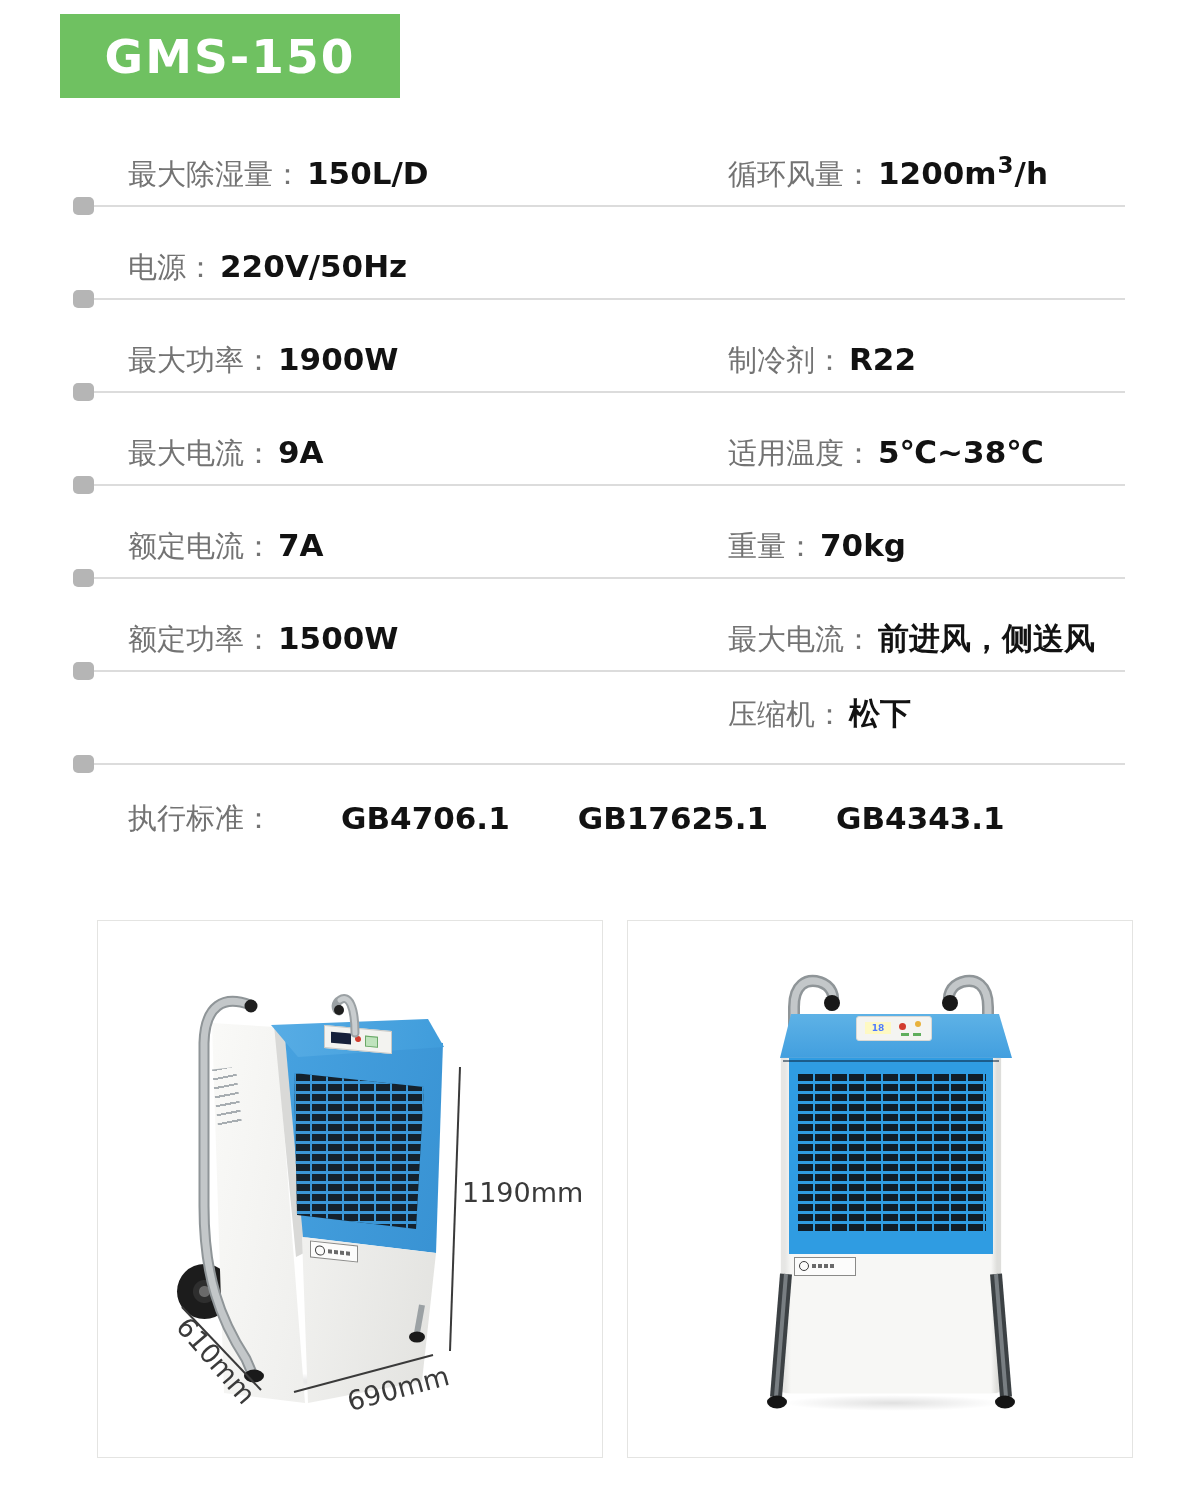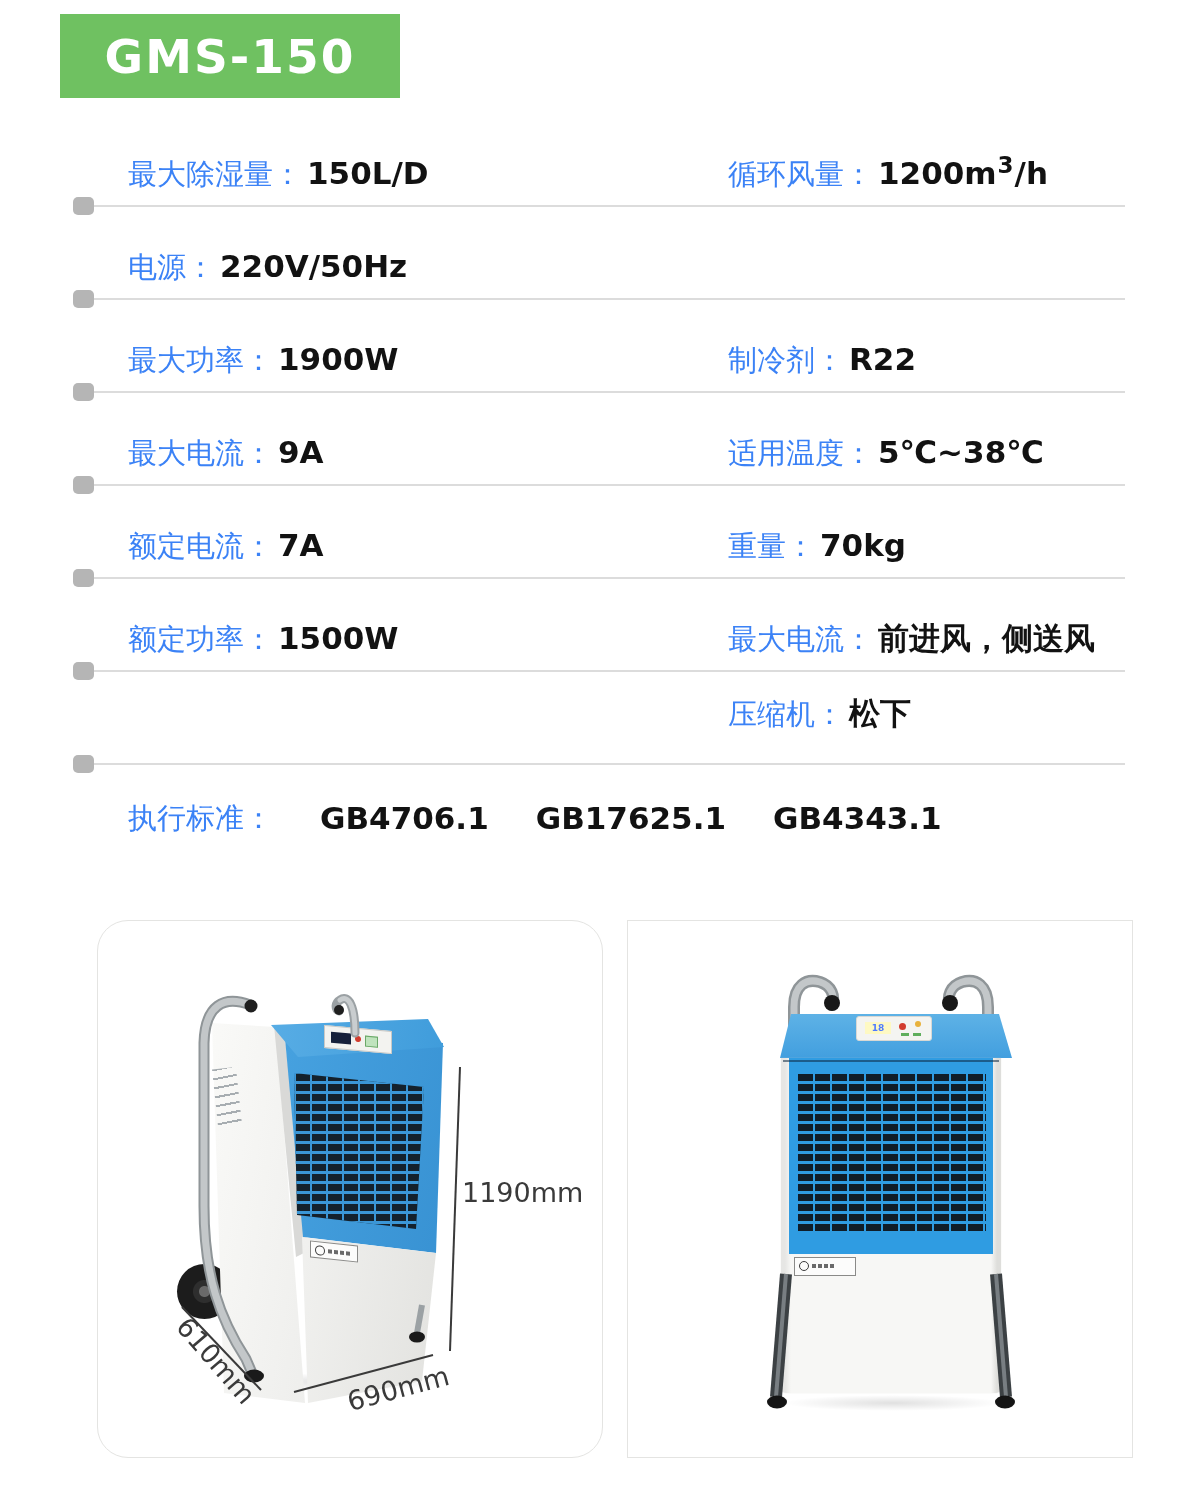--- a/index.html
+++ b/index.html
@@ -10,31 +10,31 @@
   .model-badge{position:absolute;left:60px;top:14px;width:340px;height:84px;background:#6fc161;
 romance    color:#fff;}
   .model-badge{display:flex;align-items:center;justify-content:center;color:#ffffff;
     font-size:47px;font-weight:700;letter-spacing:2px;}
 
   
   .spec-table{position:absolute;left:0;top:130px;width:1200px;height:745px;}
   .cell{position:absolute;white-space:nowrap;line-height:42px;height:42px;}
   .cell.l{left:128px;}
   .cell.r{left:728px;}
-  .lbl{font-size:29px;color:#3b82f6;font-weight:400;}
+  .lbl{font-size:29px;color:#737373;font-weight:400;}
   .val{font-size:31px;color:#121212;font-weight:700;margin-left:5px;}
   .val.sup{font-size:23px;position:relative;top:-11px;margin-left:1px;}
   .val.tail{margin-left:1px;}
   .divider{position:absolute;left:75px;width:1050px;height:2px;background:#dcdcdc;}
   .divider .dot{position:absolute;left:-2px;top:-8px;width:21px;height:18px;border-radius:5px;background:#b5b5b5;}
-  .standards{display:flex;gap:42px;align-items:center;}
+  .standards{display:flex;gap:63px;align-items:center;}
 
   
   .img-card{position:absolute;top:920px;width:504px;height:536px;background:#ffffff;border:1px solid #e4e4e2;}
-  .card-left{left:97px;border-radius:31px;}
+  .card-left{left:97px;}
   .card-right{left:627px;}
   .abs{position:absolute;}
   .floor-shadow{border-radius:50%;background:radial-gradient(ellipse at center,rgba(0,0,0,0.12),rgba(0,0,0,0) 70%);}
 
   
   .lm-white{left:110px;top:98px;width:100px;height:390px;background:linear-gradient(100deg,#fafaf8,#eeeeec);
             clip-path:polygon(4px 4px,68px 8px,97px 384px,16px 374px);}
   .lm-bevel{left:170px;top:100px;width:40px;height:240px;background:#d9d9d7;
             clip-path:polygon(6px 4px,16px 6px,40px 230px,28px 236px);}
   .lm-top{left:170px;top:94px;width:178px;height:44px;background:linear-gradient(100deg,#58ade5,#3f9cdb);

